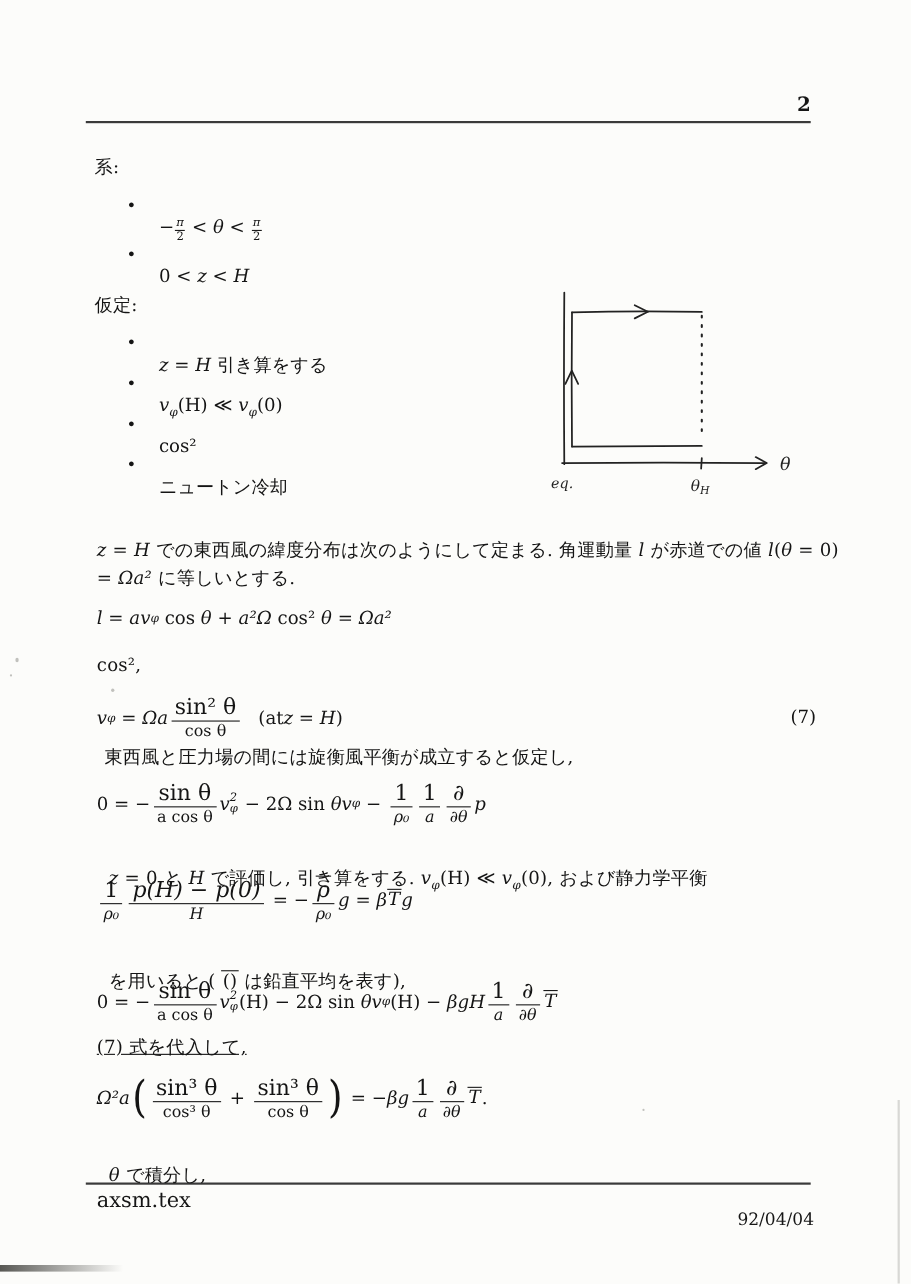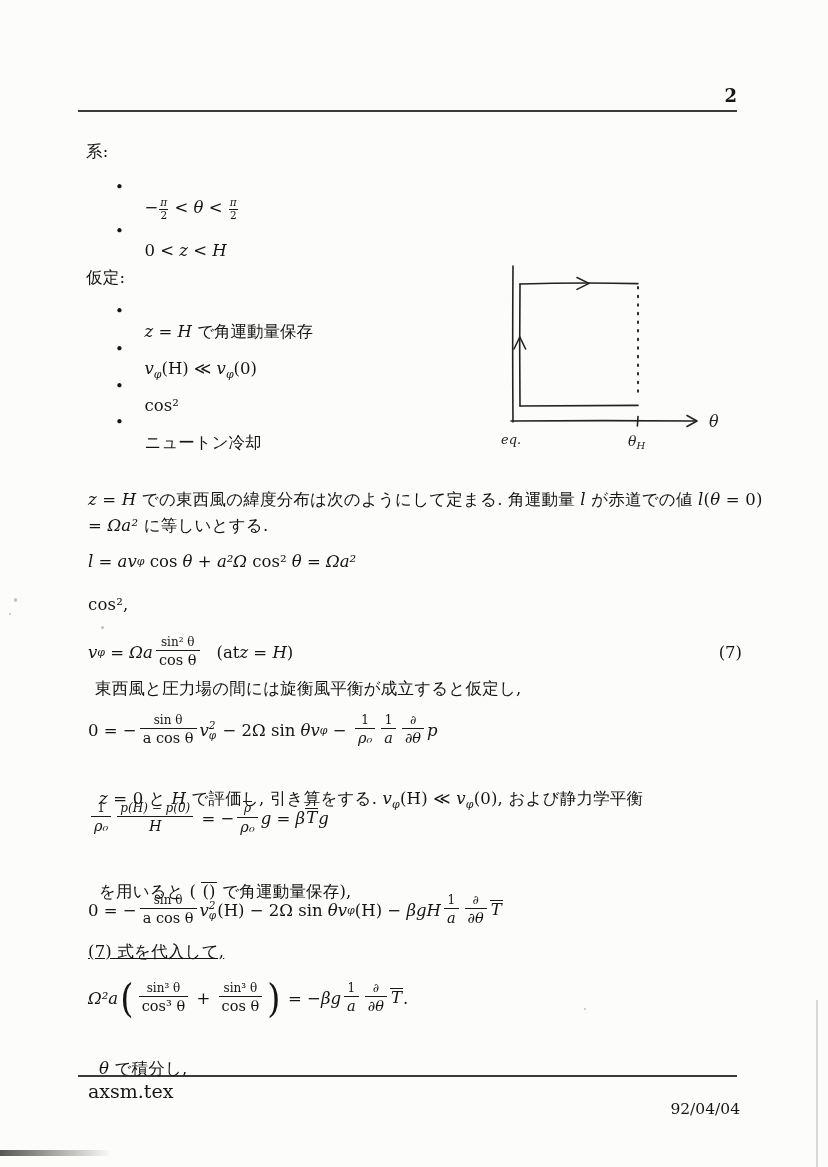--- a/index.html
+++ b/index.html
@@ -8,21 +8,21 @@
   .abs{position:absolute;}
   .rule{position:absolute;height:2px;background:#1f1f1f;opacity:.88;}
   .jp-line{position:absolute;font-size:16.5px;line-height:24px;white-space:pre;color:#141414;letter-spacing:.2px;}
   .it{font-style:italic;}
   .rm{font-style:normal;}
   .sb{font-size:11px;font-style:italic;vertical-align:-4px;}
   .bullet{position:absolute;white-space:pre;font-size:16.5px;color:#141414;}
   .bullet::before{content:"•";position:absolute;left:-19px;top:0;font-size:15px;}
   
   .fr{display:inline-block;vertical-align:middle;text-align:center;margin:0 3px;line-height:1.12;}
-  .fr .nu{display:block;font-size:12px;padding:0 3px 1px;}
+  .fr .nu{display:block;font-size:20px;padding:0 3px 1px;}
   .fr .de{display:block;font-size:14.5px;border-top:1.2px solid #1a1a1a;padding:1px 3px 0;}
   .fr.sm{vertical-align:-6px;margin:0 1px;}
   .fr.sm .nu,.fr.sm .de{font-size:10.5px;padding:0 1px;}
   
   .ss{display:inline-block;vertical-align:-7px;line-height:1;text-align:left;margin-right:1px;}
   .ss span{display:block;font-size:10.5px;font-style:italic;}
   .bar{display:inline-block;border-top:1.2px solid #1a1a1a;line-height:1.15;font-style:italic;padding:0 1px;}
   .bigp{font-size:40px;font-weight:300;font-style:normal;margin:0 1px;transform:scaleX(.85);}
   .eq{position:absolute;left:88px;width:658px;display:flex;justify-content:flex-start;align-items:center;
       font-size:16.5px;white-space:pre;color:#141414;}
@@ -42,21 +42,21 @@
   <span class="it">−</span><span class="fr sm"><span class="nu it">π</span><span class="de">2</span></span><span class="rm"> &lt; </span><span class="it">θ</span><span class="rm"> &lt; </span><span class="fr sm"><span class="nu it">π</span><span class="de">2</span></span>
 </div>
 
 <div class="bullet" style="left:134px;top:222px;">
   <span class="rm">0 &lt; </span><span class="it">z</span><span class="rm"> &lt; </span><span class="it">H</span>
 </div>
 
 <div class="jp-line" style="left:86px;top:266px;"><span>仮定:</span></div>
 
 <div class="bullet" style="left:134px;top:302px;">
-  <span class="it">z</span><span class="rm"> = </span><span class="it">H</span><span class="rm"> で角運動量保存</span>
+  <span class="it">z</span><span class="rm"> = </span><span class="it">H</span><span class="rm"> 引き算をする</span>
 </div>
 <div class="bullet" style="left:134px;top:340px;">
   <span class="it">v</span><span class="sb">φ</span><span class="rm">(H) ≪ </span><span class="it">v</span><span class="sb">φ</span><span class="rm">(0)</span>
 </div>
 <div class="bullet" style="left:134px;top:377px;">
   <span>cos²</span>
 </div>
 <div class="bullet" style="left:134px;top:413px;">
   <span>ニュートン冷却</span>
 </div>
@@ -110,21 +110,21 @@
 
 <div class="jp-line" style="left:88px;top:763px;">
   <span class="it">z</span><span> = 0 と </span><span class="it">H</span><span> で評価し, 引き算をする. </span><span class="it">v</span><span class="sb">φ</span><span>(H) ≪ </span><span class="it">v</span><span class="sb">φ</span><span>(0), および静力学平衡</span>
 </div>
 
 <div class="eq" style="top:795px;height:46px;">
   <span class="fr"><span class="nu rm">1</span><span class="de it">ρ₀</span></span><span class="fr"><span class="nu it">p(H) − p(0)</span><span class="de it">H</span></span><span class="rm"> = −</span><span class="fr"><span class="nu"><span class="bar">ρ</span></span><span class="de it">ρ₀</span></span><span class="it">g</span><span class="rm"> = </span><span class="it">β</span><span class="bar">T</span><span class="it">g</span>
 </div>
 
 <div class="jp-line" style="left:88px;top:856px;">
-  <span>を用いると ( </span><span class="bar" style="font-style:normal;">()</span><span> で角運動量保存),</span>
+  <span>を用いると ( </span><span class="bar" style="font-style:normal;">()</span><span> は鉛直平均を表す),</span>
 </div>
 
 <div class="eq" style="top:887px;height:46px;">
   <span class="rm">0 = −</span><span class="fr"><span class="nu rm">sin θ</span><span class="de rm">a cos θ</span></span><span class="it">v</span><span class="ss"><span>2</span><span>φ</span></span><span class="rm">(H) − 2Ω sin </span><span class="it">θv</span><span class="sb">φ</span><span class="rm">(H) − </span><span class="it">βgH</span><span class="fr"><span class="nu rm">1</span><span class="de it">a</span></span><span class="fr"><span class="nu it">∂</span><span class="de it">∂θ</span></span><span class="bar">T</span>
 </div>
 
 <div class="jp-line" style="left:88px;top:940px;text-decoration:underline;"><span>(7) 式を代入して,</span></div>
 
 <div class="eq" style="top:970px;height:56px;">
   <span class="it">Ω²a</span><span class="bigp">(</span><span class="fr"><span class="nu rm">sin³ θ</span><span class="de rm">cos³ θ</span></span><span class="rm"> + </span><span class="fr"><span class="nu rm">sin³ θ</span><span class="de rm">cos θ</span></span><span class="bigp">)</span><span class="rm"> = −</span><span class="it">βg</span><span class="fr"><span class="nu rm">1</span><span class="de it">a</span></span><span class="fr"><span class="nu it">∂</span><span class="de it">∂θ</span></span><span class="bar">T</span><span class="rm">.</span>

